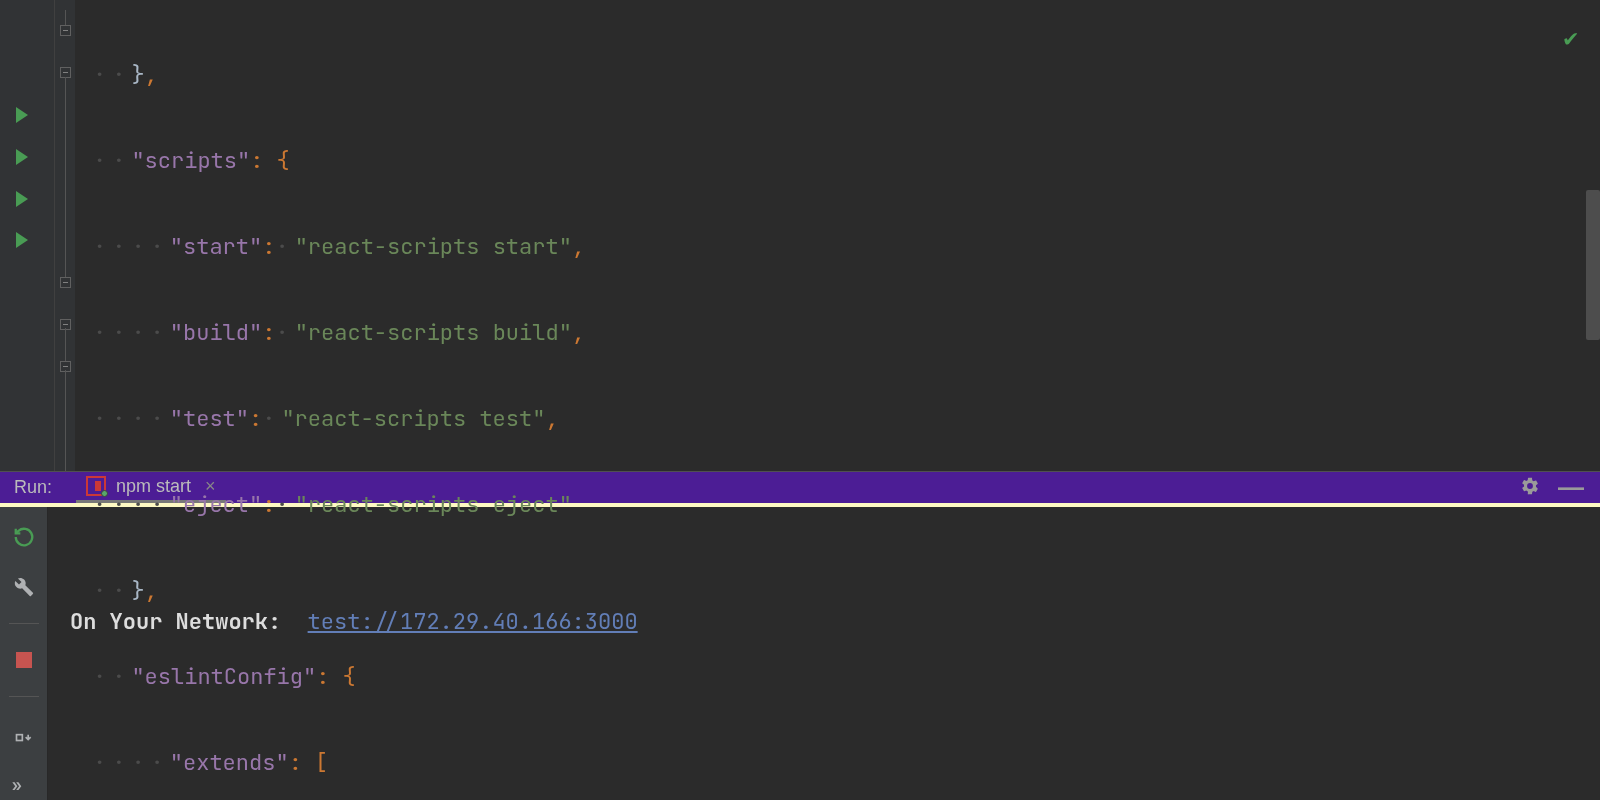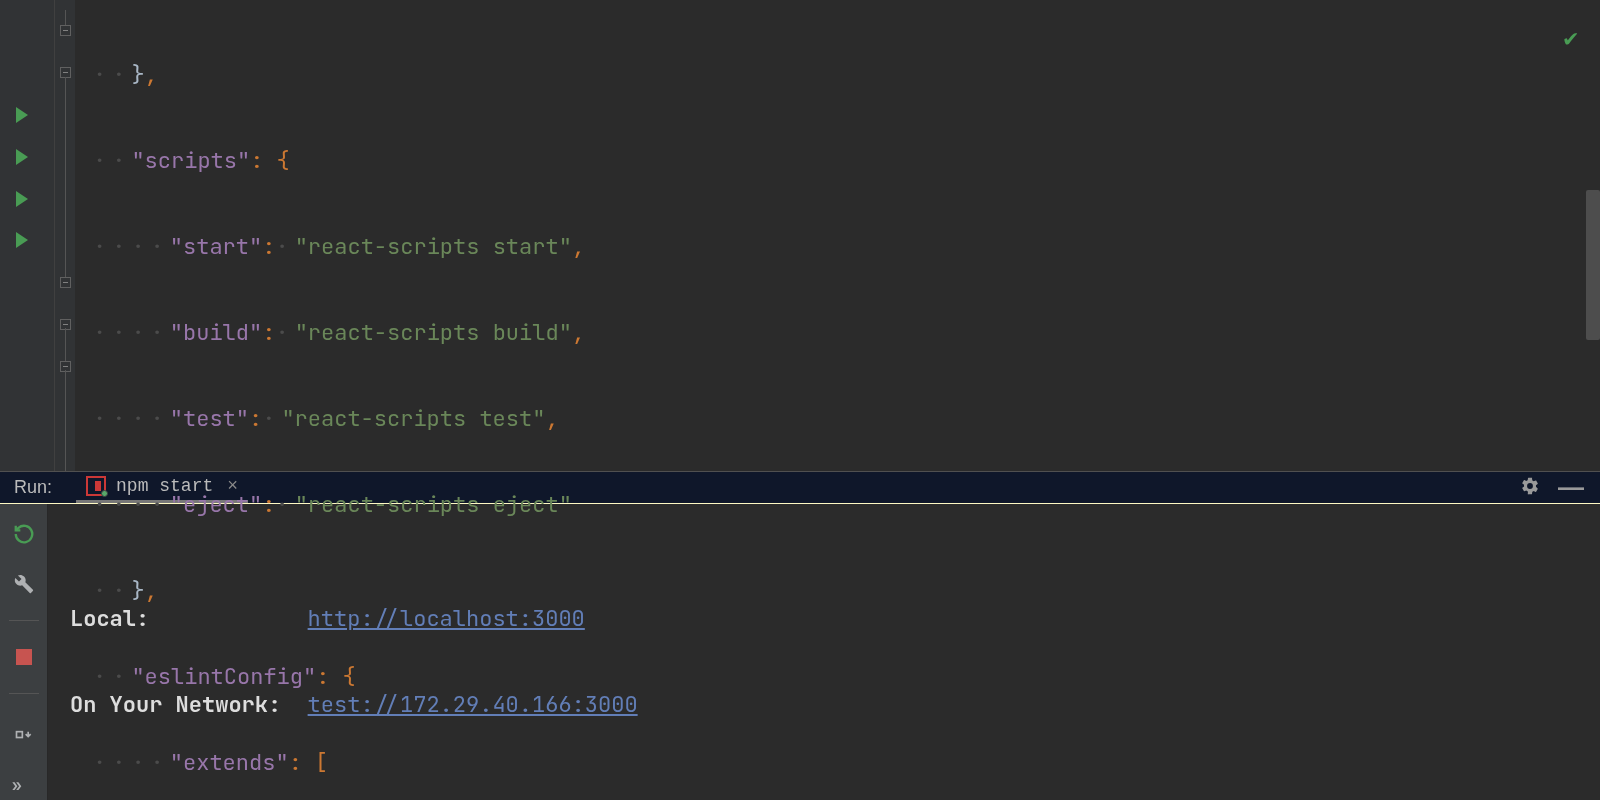--- a/index.html
+++ b/index.html
@@ -97,41 +97,40 @@
   .scrollbar-right {
     position: absolute;
     right: 0; top: 190px;
     width: 14px; height: 150px;
     background: #4d4d4d;
     border-radius: 2px;
   }
 
   .run-panel-header {
     height: 44px;
-    background: #0f172a;
+    background: #4c1d95;
     display: flex;
     align-items: center;
     padding-left: 14px;
     border-top: 1px solid #505050;
-    border-bottom: 1px solid #fef9c3;
+    border-bottom: 4px solid #fef9c3;
     font-family: -apple-system, 'Segoe UI', sans-serif;
   }
   .run-label {
     color: #bbbbbb;
     font-size: 18px;
     margin-right: 24px;
   }
   .tab {
     display: flex;
     align-items: center;
     gap: 10px;
     padding: 0 10px;
     height: 100%;
     border-bottom: 3px solid #787878;
-    font-family: Liberation Mono, monospace;
   }
   .npm-icon {
     width: 20px; height: 20px;
     border: 2px solid #CB3837;
     position: relative;
   }
   .npm-icon::after {
     content: '';
     position: absolute;
     width: 6px; height: 10px;
@@ -326,20 +325,19 @@
       </div>
     <div class="divider"></div>
     <div class="tool-btn">
       <svg width="20" height="20" viewBox="0 0 24 24" fill="none" stroke="#afb1b3" stroke-width="2">
           <rect x="3" y="14" width="7" height="7"></rect>
           <path d="M14 17l3 3 3-3M17 14v6"></path>
         </svg>
     </div>
   </div>
   <div class="console">
-<div><span class="bold">Local:</span>            <span class="link">http://localhost:3000</span></div>
 <div><span class="bold">On Your Network:</span>  <span class="link">test://172.29.40.166:3000</span></div>
 <div> </div>
 
 
   </div>
   <div class="more-btn">»</div>
 </div>
 
 </body></html>

